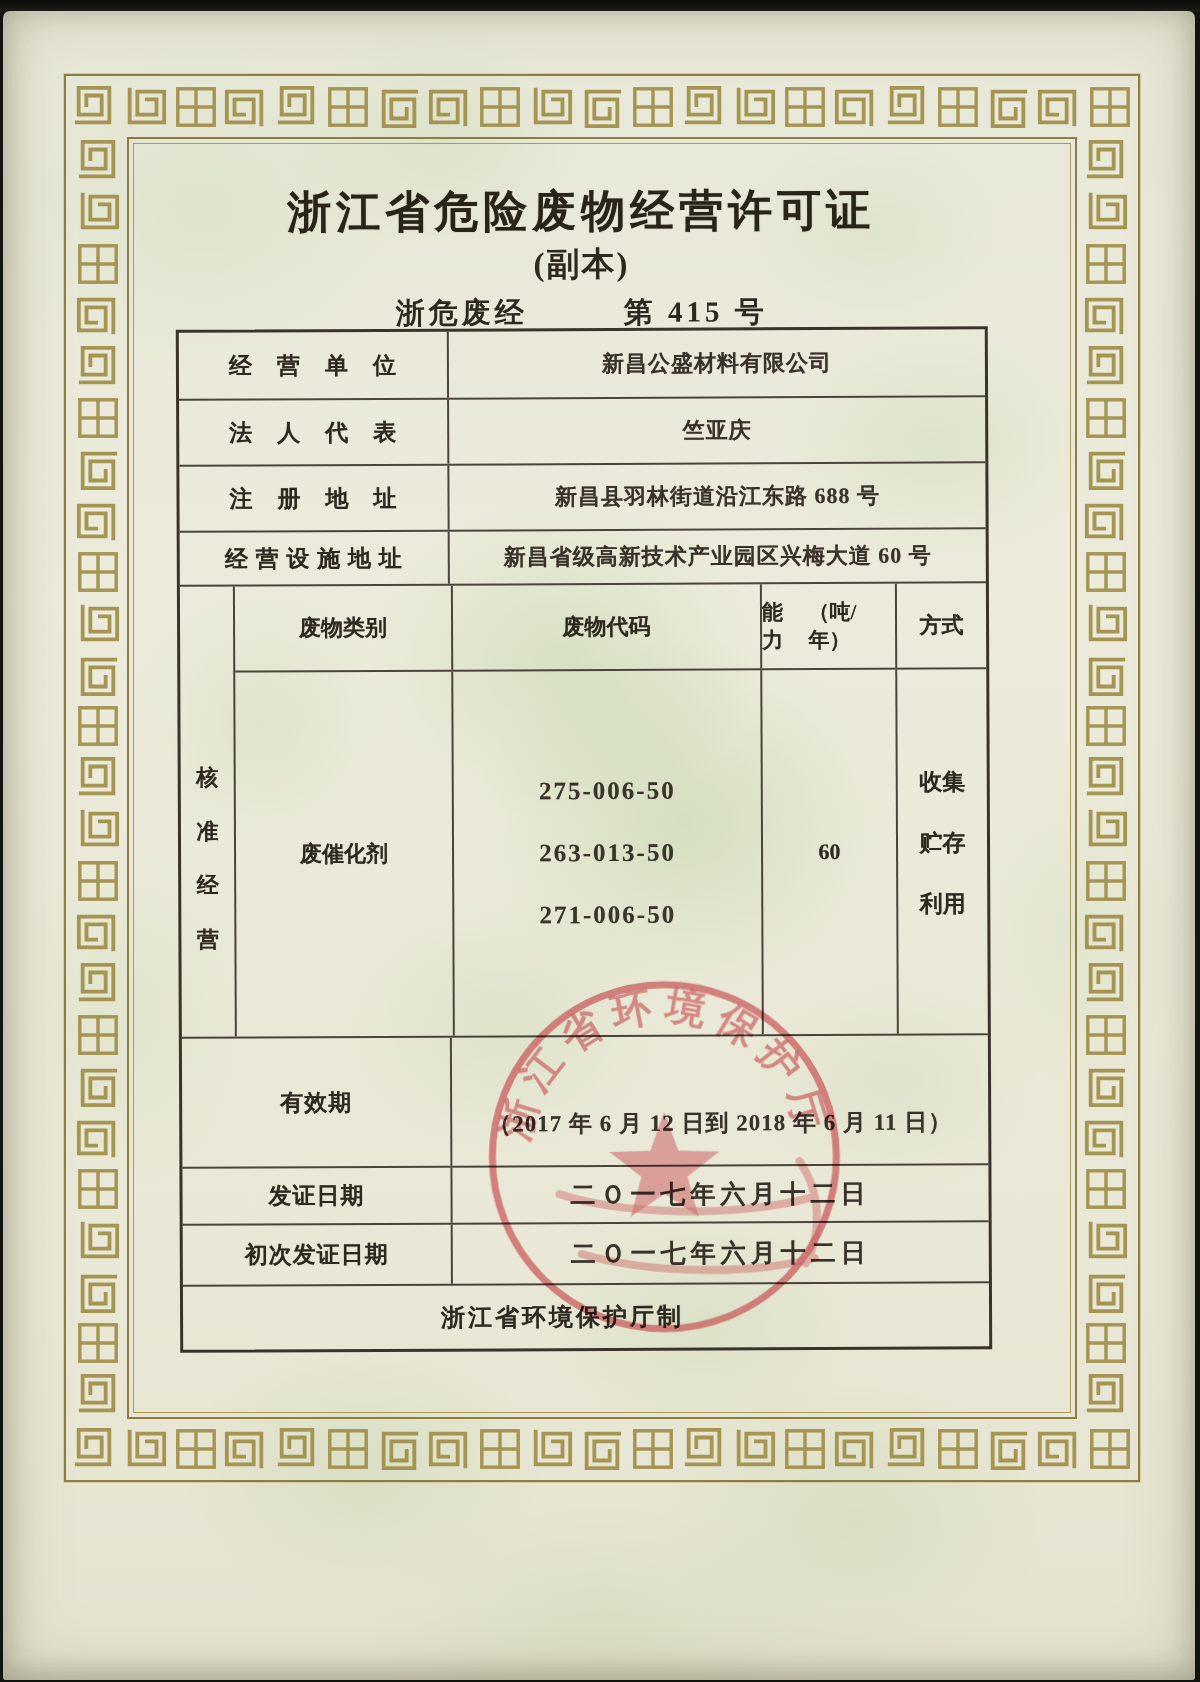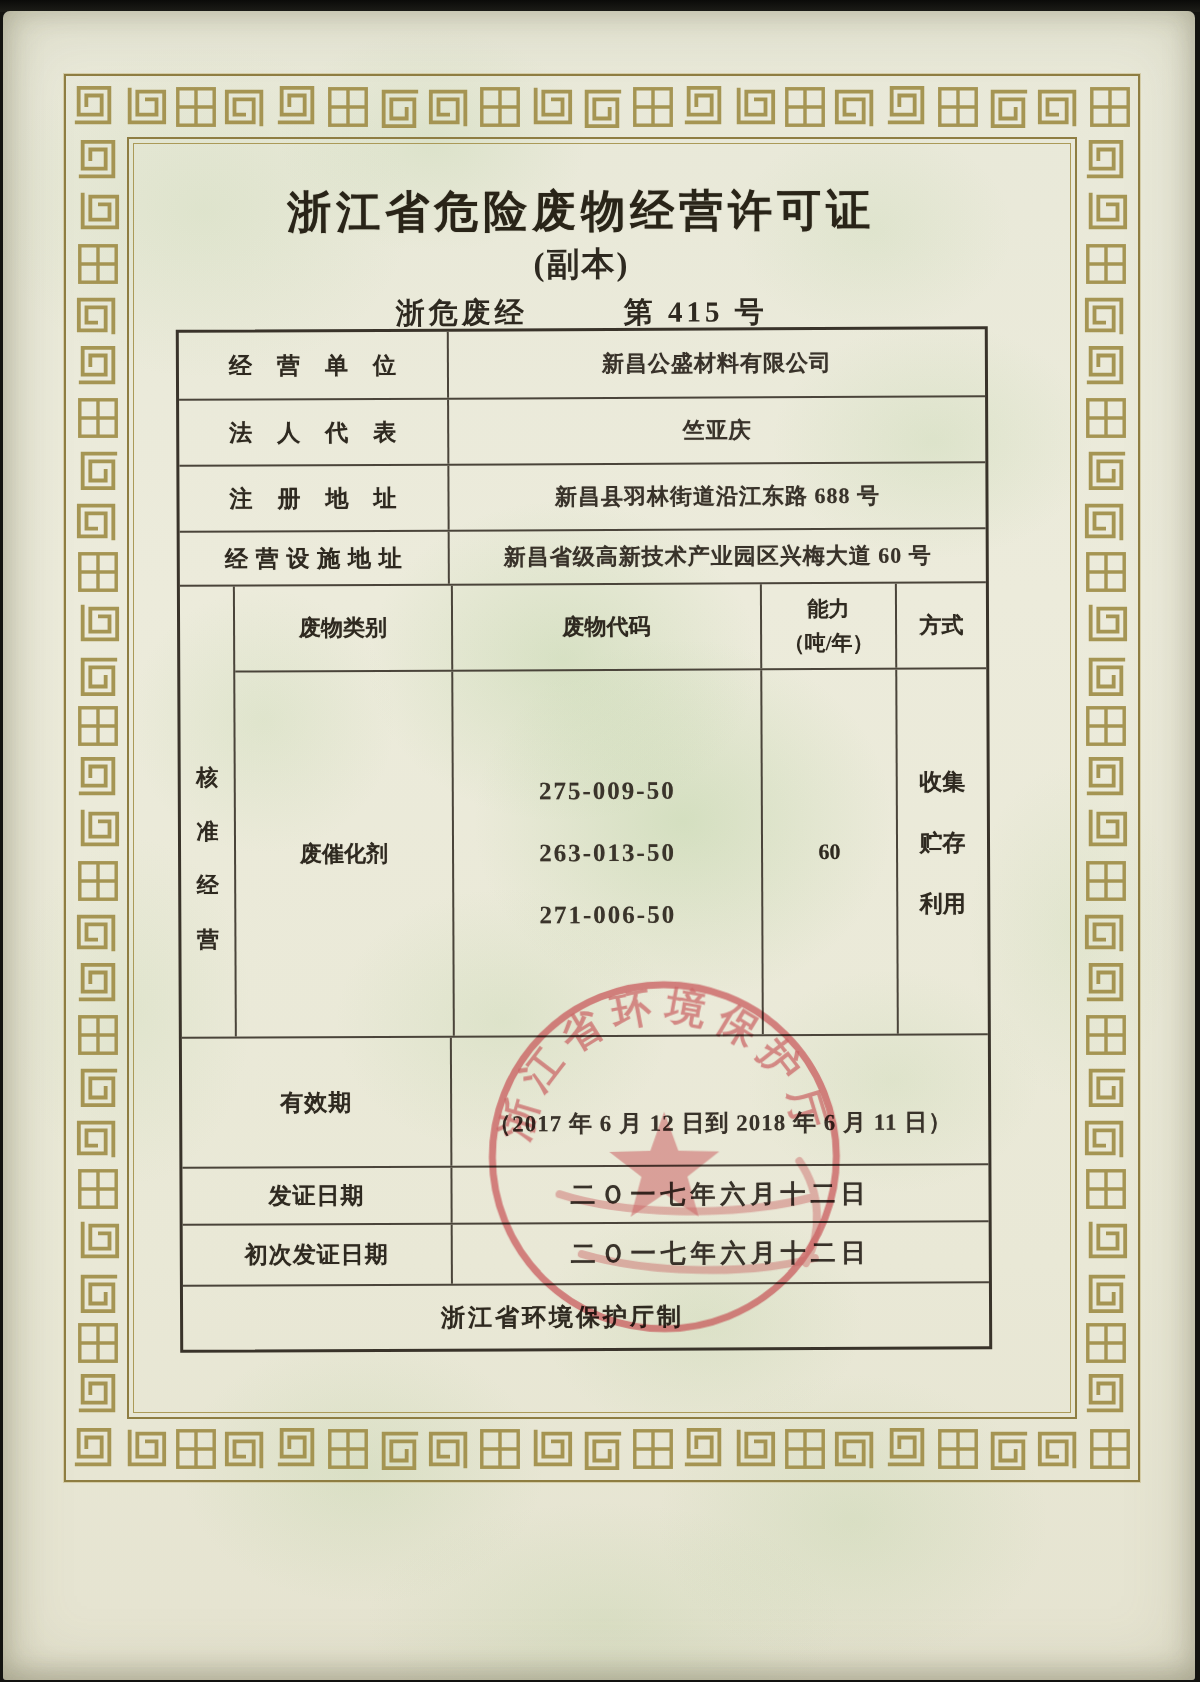--- a/index.html
+++ b/index.html
@@ -59,21 +59,21 @@
   
   .sub{display:flex;border-top:2px solid #4a443a;height:452px;}
   .side{width:55px;flex:none;border-right:2px solid #4a443a;display:flex;align-items:center;justify-content:center;
         writing-mode:vertical-rl;text-orientation:upright;font-size:22px;letter-spacing:54px;padding-top:88px;}
   .subright{flex:1;display:flex;flex-direction:column;}
   .subhead{height:86px;display:flex;border-bottom:2px solid #4a443a;}
   .subdata{flex:1;display:flex;}
   .c-cat{width:216px;flex:none;} .c-code{width:309px;flex:none;border-left:2px solid #4a443a;}
   .c-cap{width:135px;flex:none;border-left:2px solid #4a443a;} .c-met{flex:1;border-left:2px solid #4a443a;}
   .cell{display:flex;align-items:center;justify-content:center;text-align:center;font-size:22px;}
-  .cap2{display:flex;flex-direction:column;align-items:center;justify-content:center;gap:6px;font-size:21px;}
+  .cap2{display:flex;flex-direction:row;align-items:center;justify-content:center;gap:6px;font-size:21px;}
   .codes{white-space:pre-line;text-align:left;font-size:25px;line-height:62px;letter-spacing:2px;color:#3a342b;}
   .methods{white-space:pre-line;text-align:center;font-size:23px;line-height:61px;margin-top:-18px;}
   
   .r-valid{height:130px;}
   .r-valid .val{align-items:flex-end;padding-bottom:26px;font-size:23px;}
   .r-issue{height:57px;} .r-issue .val,.r-first .val{font-size:25px;letter-spacing:5px;}
   .r-first{height:61px;}
   .r-foot{height:65px;display:flex;align-items:center;}
   .issuer{padding-left:258px;font-size:24px;letter-spacing:3px;}
   
@@ -687,21 +687,21 @@
             <div class="cell c-code">废物代码</div>
             <div class="cap2 c-cap">
               <span>能力</span>
               <span>（吨/年）</span>
             </div>
             <div class="cell c-met">方式</div>
           </div>
           <div class="subdata">
             <div class="cell c-cat">废催化剂</div>
             <div class="cell c-code">
-              <div class="codes">275-009-50
+              <div class="codes">275-006-50
 263-013-50
 271-006-50</div>
             </div>
             <div class="cell c-cap">60</div>
             <div class="cell c-met">
               <div class="methods">收集
 贮存
 利用</div>
             </div>
           </div>

